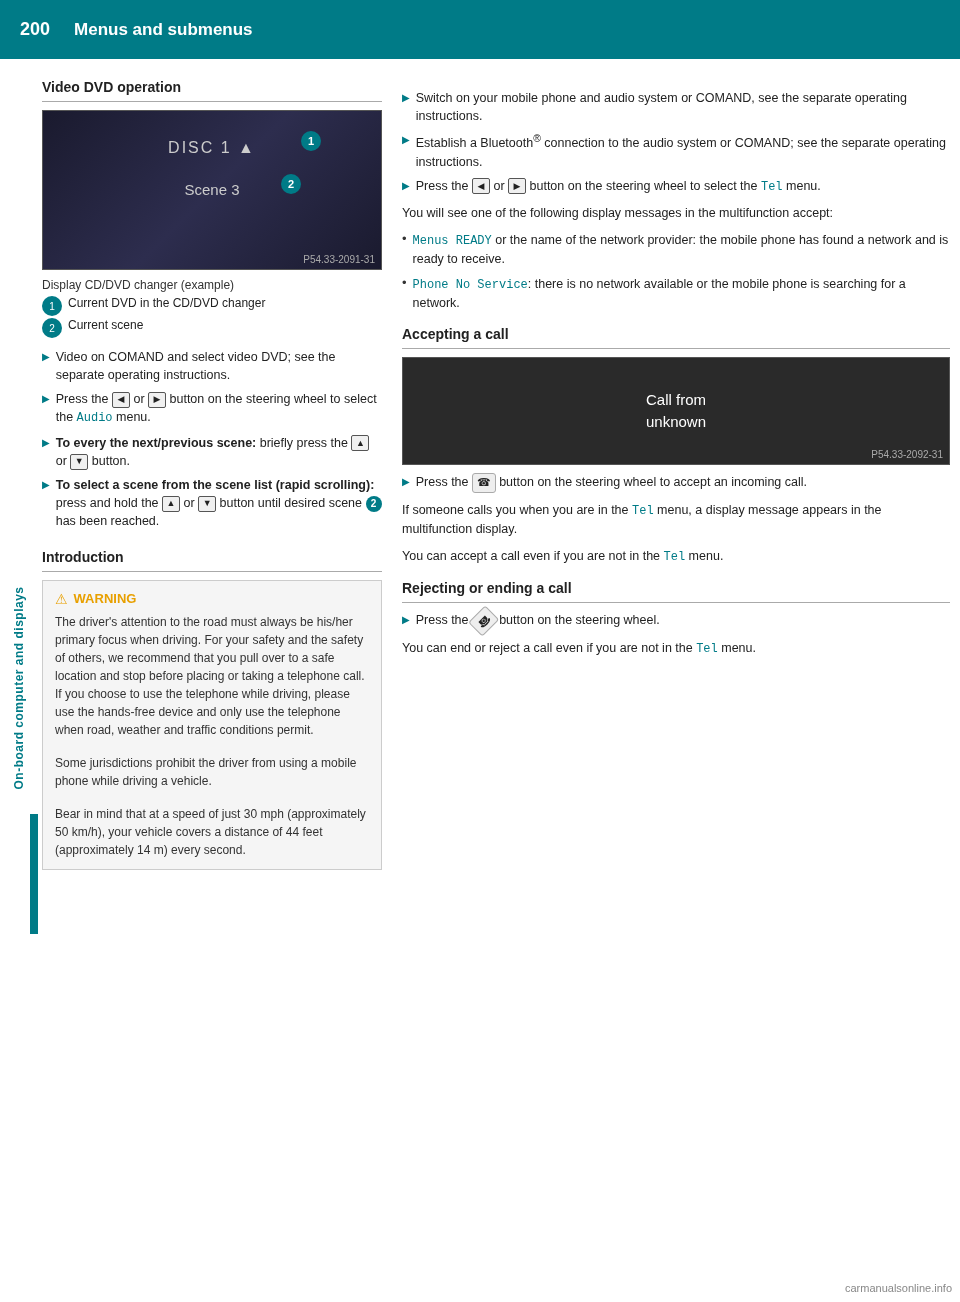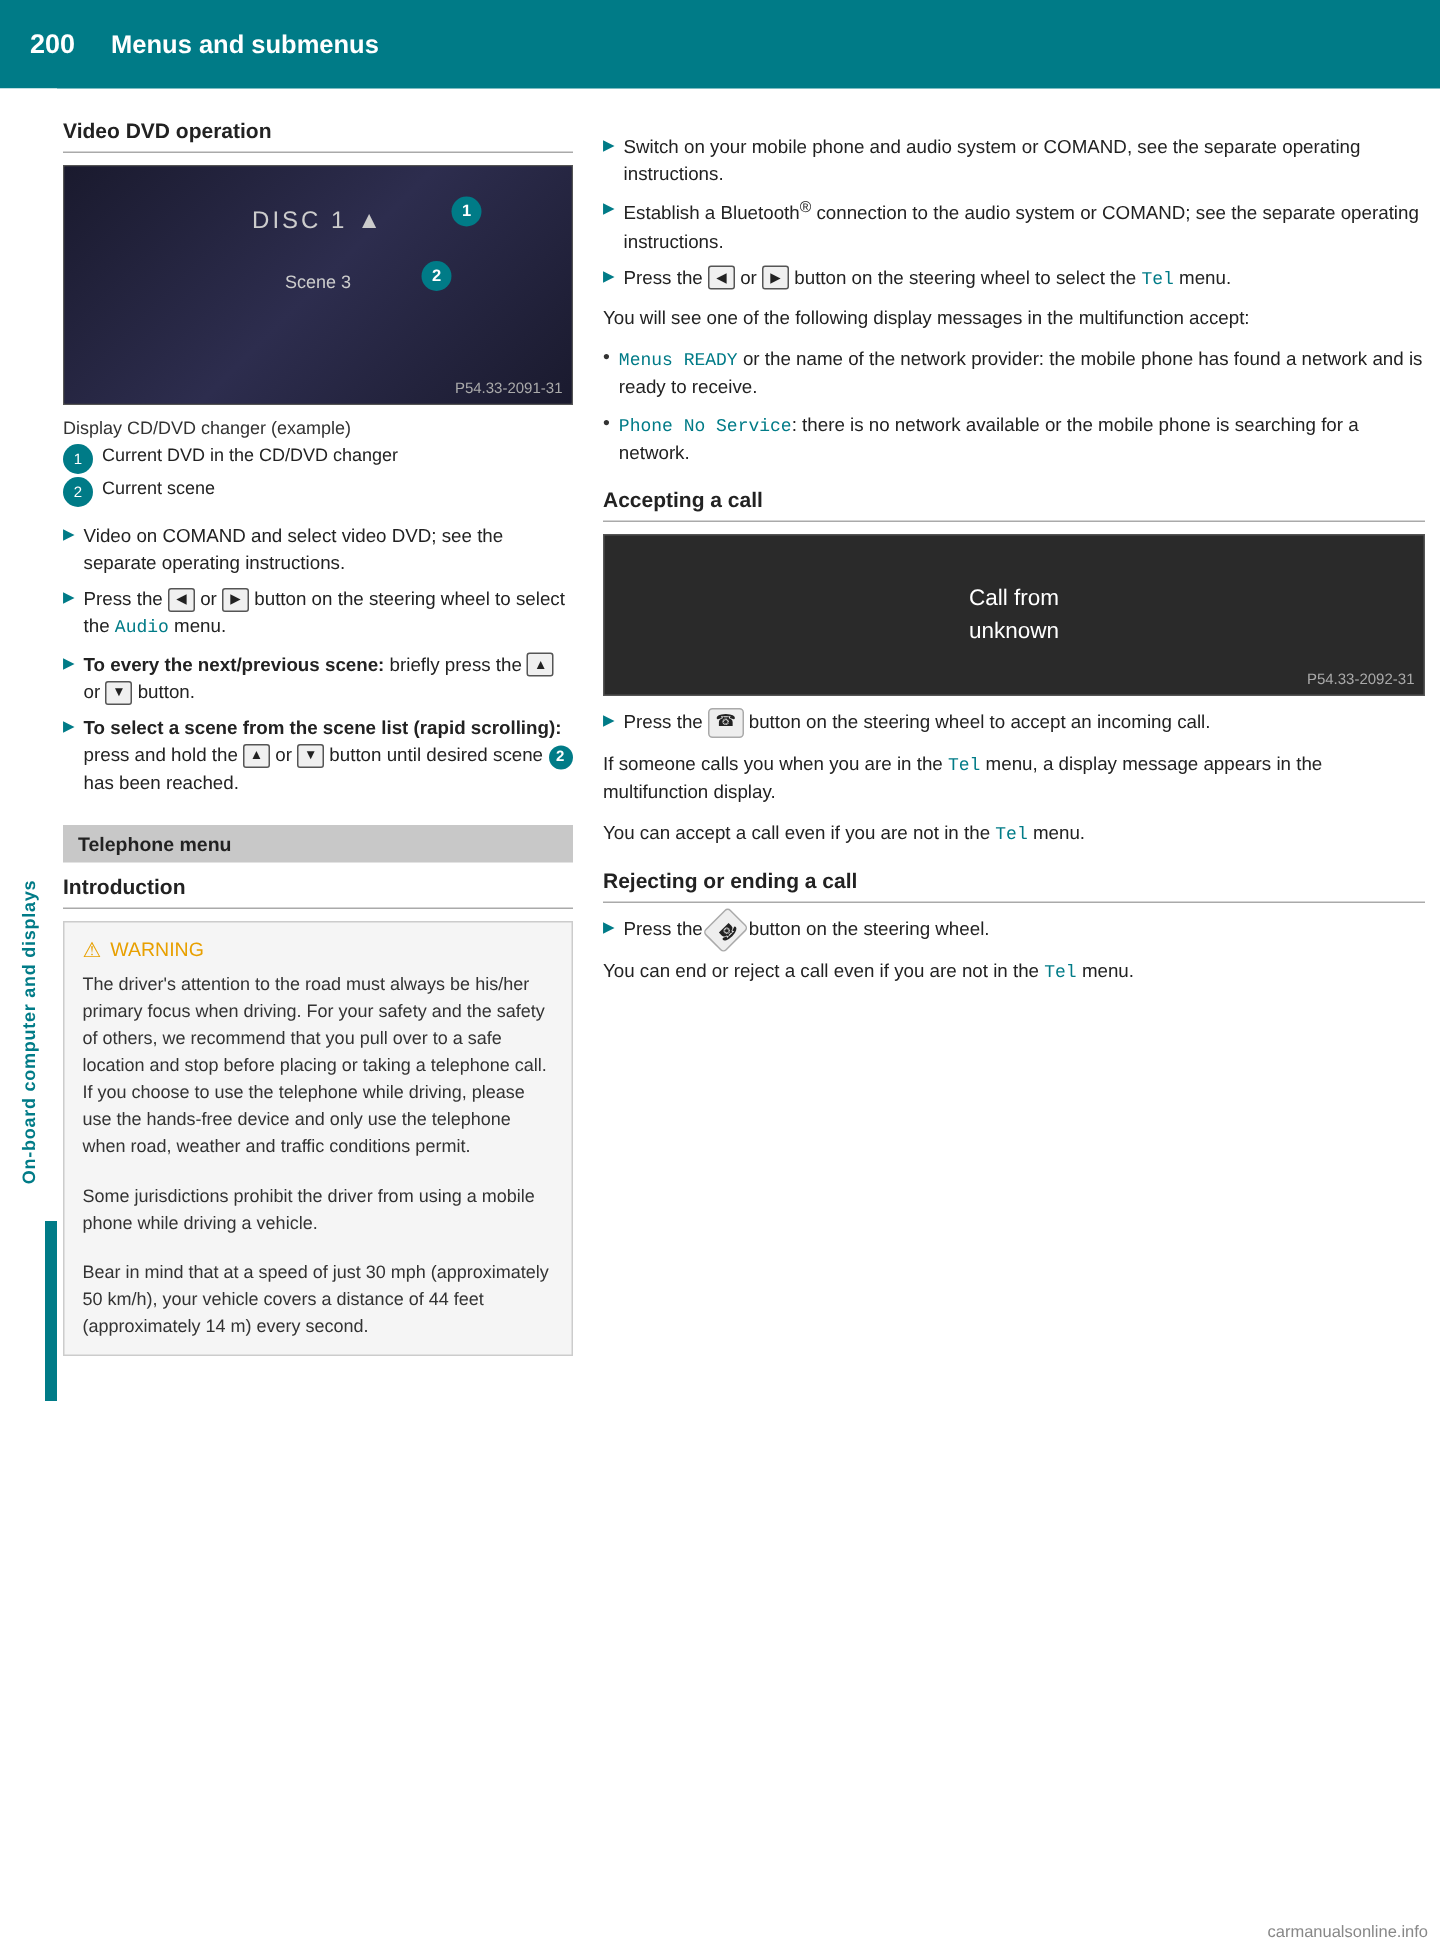--- a/index.html
+++ b/index.html
@@ -116,21 +116,21 @@
       color: #ccc;
       font-size: 16px;
       letter-spacing: 2px;
       position: absolute;
       top: 28px;
       left: 50%;
       transform: translateX(-50%);
     }
     .scene-text {
       color: #ccc;
-      font-size: 12px;
+      font-size: 15px;
       position: absolute;
       top: 70px;
       left: 50%;
       transform: translateX(-50%);
     }
     .callout-circle {
       width: 20px;
       height: 20px;
       border-radius: 50%;
       background: #007b87;
@@ -258,21 +258,21 @@
       align-items: center;
       margin-bottom: 6px;
     }
     .warning-triangle {
       color: #e8a000;
       font-size: 14px;
       margin-right: 6px;
     }
     .warning-label {
       font-size: 13px;
-      font-weight: normal;
+      font-weight: bold;
       color: #e8a000;
     }
     .warning-text {
       font-size: 12px;
       line-height: 1.5;
       color: #333;
     }
 
     
     .call-image {
@@ -420,21 +420,20 @@
           <span class="bullet-text"><span class="bold-text">To select a scene from the scene list (rapid scrolling):</span> press and hold the <span class="kbd">
                 <span class="kbd-arrow">▲</span>
               </span> or <span class="kbd">
                 <span class="kbd-arrow">▼</span>
               </span> button until desired scene <span style="display:inline-flex;align-items:center;justify-content:center;width:16px;height:16px;border-radius:50%;background:#007b87;color:#fff;font-size:10px;font-weight:bold;">2</span> has been reached.</span>
         </div>
 
       </div>
 
       <div class="telephone-section">
-        <div class="section-header-gray">Telephone menu</div>
         <div class="intro-title">Introduction</div>
         <hr class="divider">
 
         <div class="warning-box">
           <div class="warning-header">
             <span class="warning-triangle">⚠</span>
             <span class="warning-label">WARNING</span>
           </div>
           <div class="warning-text">The driver's attention to the road must always be his/her primary focus when driving. For your safety and the safety of others, we recommend that you pull over to a safe location and stop before placing or taking a telephone call. If you choose to use the telephone while driving, please use the hands-free device and only use the telephone when road, weather and traffic conditions permit.</div>
           <br>

